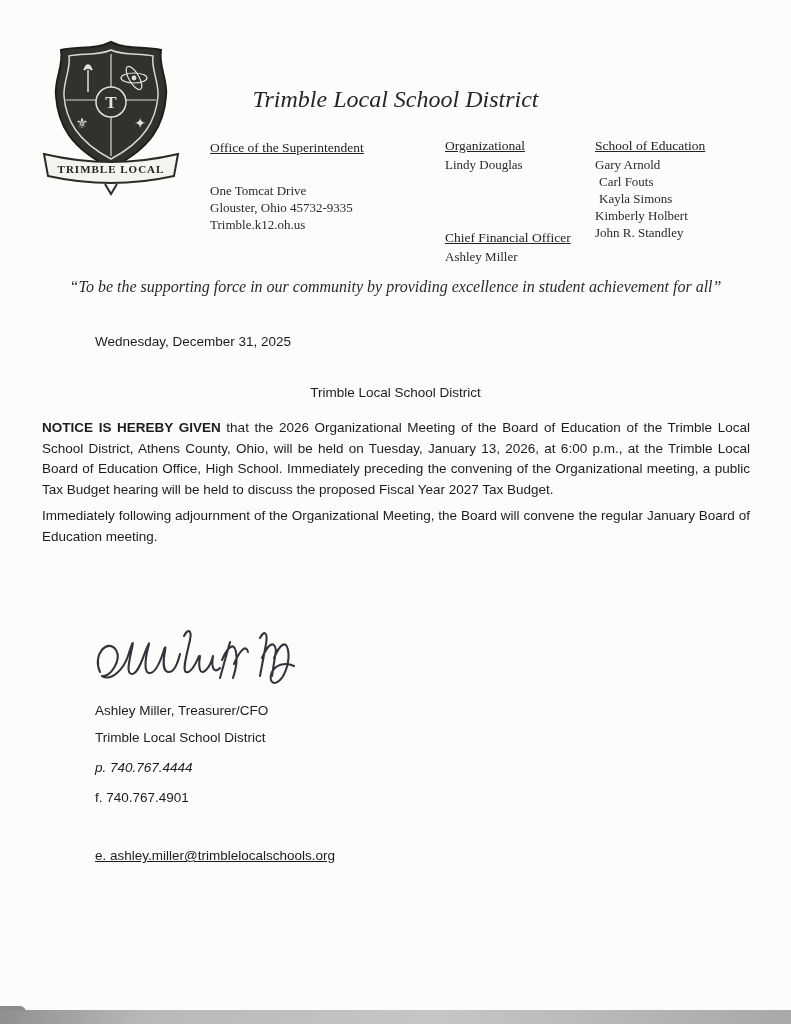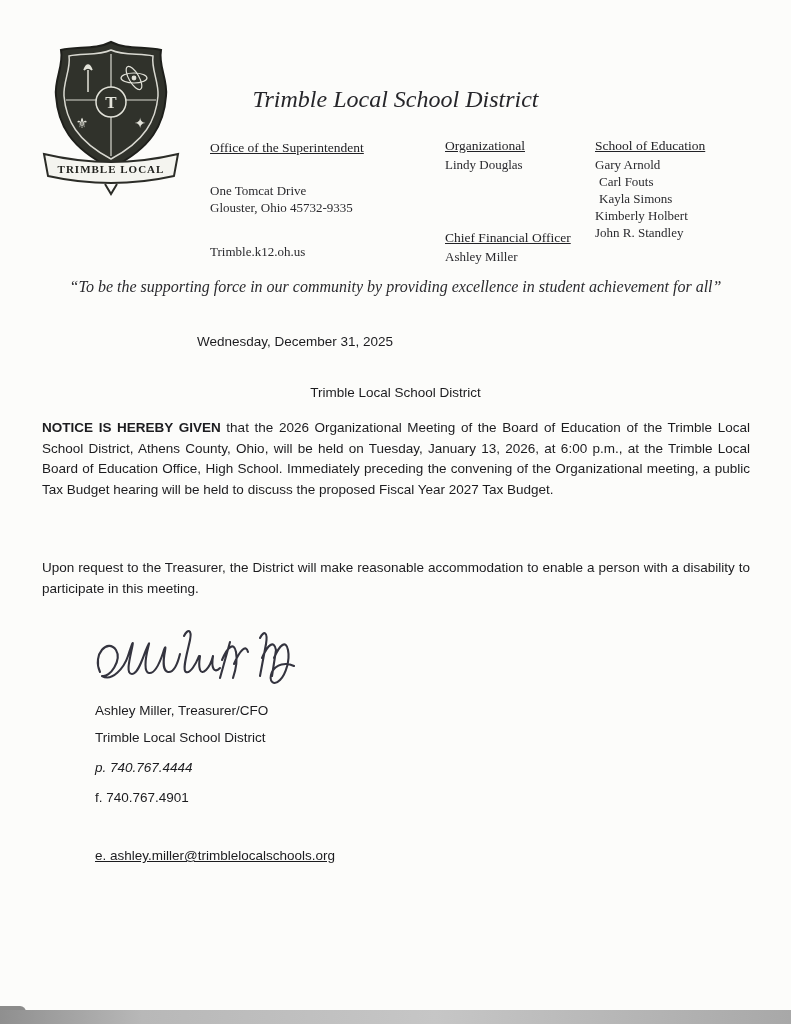--- a/index.html
+++ b/index.html
@@ -28,38 +28,38 @@
   .lh-heading {
     text-decoration:underline;
     font-size:13.5px;
     color:#222226;
     margin-bottom:2px;
   }
   .lh-line { font-size:13px; line-height:17px; color:#2a2a2e; }
 
   .col-office { left:210px; top:140px; width:210px; }
   .col-office .addr-block { margin-top:26px; }
-  .col-office .website { margin-top:27px; }
+  .col-office .website { }
 
   .col-super { left:445px; top:138px; width:150px; }
   .col-cfo   { left:445px; top:230px; width:170px; }
   .col-board { left:595px; top:138px; width:170px; }
   .col-board .lh-line.indent { padding-left:4px; }
 
   .motto {
     left:0; top:278px; width:791px;
     text-align:center;
     font-style:italic;
     font-size:16px;
     color:#2a2a2e;
   }
 
   .body-text { font-size:13.5px; line-height:20.5px; color:#1c1c1f; }
 
-  .date-line { left:95px; top:332px; width:400px;text-align:center; }
+  .date-line { left:95px; top:332px; width:400px; }
   .center-heading { left:0; top:383px; width:791px; text-align:center; }
 
   .para { left:42px; width:708px; text-align:justify; }
   .para-1 { top:418px; }
   .para-2 { top:506px; }
   .para-3 { top:558px; }
   .bold-lead { font-weight:bold; }
 
   .signature { left:88px; top:612px; width:250px; height:95px; }
 
@@ -149,22 +149,22 @@
   <div class="abs motto serif">“To be the supporting force in our community by providing excellence in student achievement for all”</div>
 
   <div class="abs body-text date-line">Wednesday, December 31, 2025</div>
 
   <div class="abs body-text center-heading">Trimble Local School District</div>
 
   <div class="abs body-text para para-1">
     <span class="bold-lead">NOTICE IS HEREBY GIVEN</span><span> that the 2026 Organizational Meeting of the Board of Education of the Trimble Local School District, Athens County, Ohio, will be held on Tuesday, January 13, 2026, at 6:00 p.m., at the Trimble Local Board of Education Office, High School. Immediately preceding the convening of the Organizational meeting, a public Tax Budget hearing will be held to discuss the proposed Fiscal Year 2027 Tax Budget.</span>
   </div>
 
+  <div class="abs body-text para para-2">Immediately following adjournment of the Organizational Meeting, the Board will convene the regular January Board of Education meeting.</div>
 
-  <div class="abs body-text para para-3">Upon request to the Treasurer, the District will make reasonable accommodation to enable a person with a disability to participate in this meeting.</div>
 
   <div class="abs signature">
     <svg viewBox="0 0 250 95" width="250" height="95">
       <g fill="none" stroke="#34343f" stroke-width="2.1" stroke-linecap="round" stroke-linejoin="round">
         <path d="M12,60 C4,42 20,26 28,38 C34,48 22,66 14,64 C24,70 36,56 40,44 C44,32 46,26 44,36 C41,50 38,62 44,62 C50,62 54,48 58,38 C61,31 62,28 60,36 C57,48 56,60 61,61 C67,62 72,50 75,41 C77,35 78,33 77,39 C75,49 75,59 80,60 C86,61 90,50 92,42"></path>
         <path d="M96,24 C100,16 104,18 102,28 C99,42 94,58 98,60 C102,62 108,52 111,44 M112,44 C110,56 112,64 118,58 C122,54 124,48 125,44 C123,56 126,62 132,56"></path>
         <path d="M142,30 L132,66 M134,48 C140,34 146,30 148,40 C150,50 147,60 145,66 M146,52 C152,38 158,32 160,40"></path>
         <path d="M172,26 C176,18 180,20 178,32 L172,64 M174,46 C180,32 186,28 188,38 L184,64 M186,46 C192,32 198,28 200,38 C202,48 198,62 192,68 C186,74 180,70 184,60 C188,52 198,50 206,54"></path>
       </g>
     </svg>

